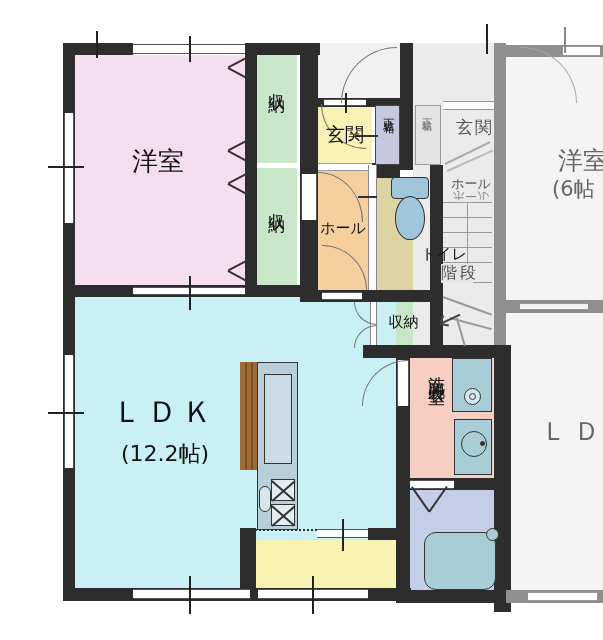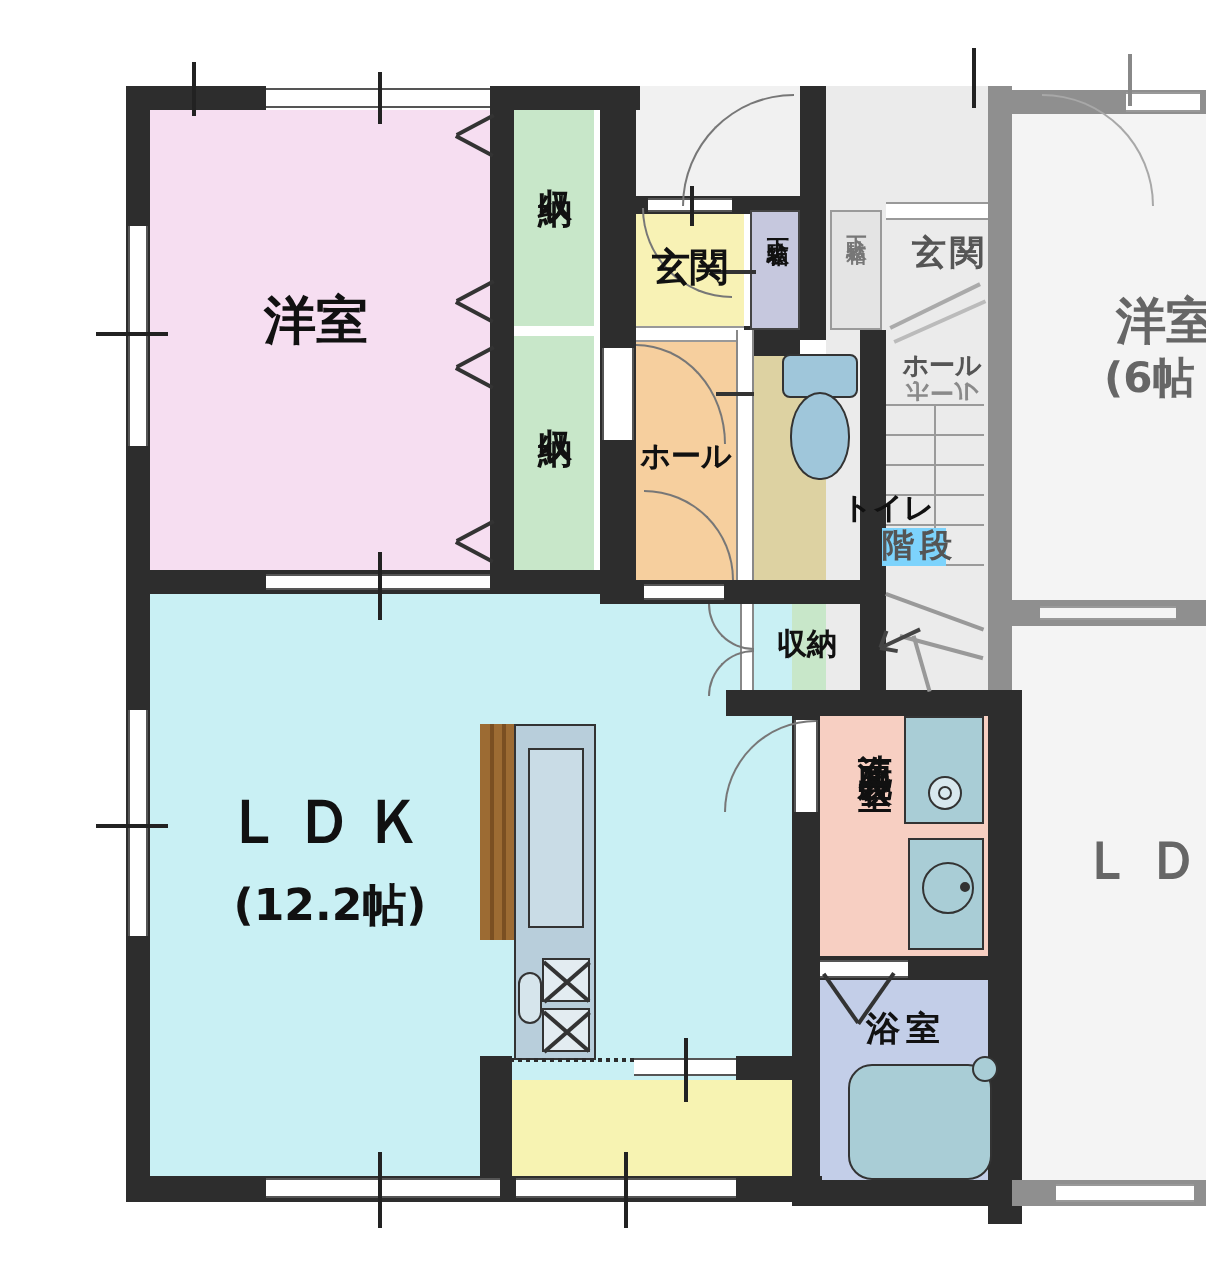--- a/index.html
+++ b/index.html
@@ -14,21 +14,21 @@
   .gray-l{border-color:#999;}
   .part{position:absolute;background:#fff;border-left:1px solid #888;border-right:1px solid #888;}   
   .arc{position:absolute;border:0 solid #777;}
   .arc.tl{border-top:1.6px solid #777;border-left:1.6px solid #777;border-top-left-radius:100% 100%;}
   .arc.tr{border-top:1.6px solid #777;border-right:1.6px solid #777;border-top-right-radius:100% 100%;}
   .arc.bl{border-bottom:1.6px solid #777;border-left:1.6px solid #777;border-bottom-left-radius:100% 100%;}
   .arc.gr{border-color:#a8a8a8;}
   .ln{position:absolute;height:1.6px;background:#333;transform-origin:0 50%;}
   .tk{position:absolute;background:#222;}
   .tread{position:absolute;background:#9a9a9a;}
-  .lbl{position:absolute;font-weight:bold;color:#111;text-align:center;line-height:1.18;white-space:nowrap;}
+  .lbl{position:absolute;font-weight:normal;color:#111;text-align:center;line-height:1.18;white-space:nowrap;}
   .v{writing-mode:vertical-rl;text-orientation:upright;}
   .fx{position:absolute;border:1.4px solid #333;background:#a9cdd6;}
   .circ{position:absolute;border:1.4px solid #333;border-radius:50%;background:transparent;}
   .dotted{position:absolute;border-top:2px dotted #2d2d2d;background:transparent;}
 </style>
 </head>
 <body>
 
 <div class="plan">
 
@@ -174,26 +174,25 @@
 
   <div class="lbl" style="left:98px;top:146px;width:120px;font-size:26px;">洋室</div>
   <div class="lbl v" style="left:267px;top:80px;font-size:17px;letter-spacing:3px;">収納</div>
   <div class="lbl v" style="left:267px;top:200px;font-size:17px;letter-spacing:3px;">収納</div>
   <div class="lbl" style="left:318px;top:123px;width:54px;font-size:19px;">玄関</div>
   <div class="lbl v" style="left:381px;top:110px;font-size:11px;letter-spacing:2px;">下駄箱</div>
   <div class="lbl" style="left:318px;top:220px;width:50px;font-size:15px;">ホール</div>
   <div class="lbl" style="left:377px;top:246px;width:50px;font-size:15px;padding-left:44px;">トイレ</div>
   <div class="lbl" style="left:377px;top:314px;width:53px;font-size:15px;">収納</div>
   <div class="lbl v" style="left:427px;top:363px;font-size:17px;letter-spacing:3px;">洗面脱衣室</div>
-  <div class="lbl" style="left:410px;top:505px;width:86px;font-size:17px;letter-spacing:3px;">浴室</div>
   <div class="lbl" style="left:85px;top:394px;width:160px;font-size:30px;letter-spacing:5px;">ＬＤＫ</div>
   <div class="lbl" style="left:75px;top:441px;width:180px;font-size:22px;">(12.2帖)</div>
 
   <div class="lbl" style="left:447px;top:117px;width:56px;font-size:17px;letter-spacing:2px;color:#555;">玄関</div>
   <div class="lbl v" style="left:421px;top:110px;font-size:10px;letter-spacing:2px;color:#777;">下駄箱</div>
   <div class="lbl" style="left:446px;top:176px;width:50px;font-size:13px;color:#555;">ホール</div>
   <div class="lbl" style="left:446px;top:189px;width:50px;font-size:12px;color:#8a8a8a;transform:scale(1,-1);">ホール</div>
-  <div class="lbl" style="left:441px;top:264px;width:32px;font-size:16px;letter-spacing:3px;color:#555;background:#7dd3fc;">階段</div>
+  <div class="lbl" style="left:441px;top:264px;width:32px;font-size:16px;letter-spacing:3px;color:#555;background:#e5e5e5;">階段</div>
   <div class="lbl" style="left:558px;top:146px;font-size:25px;color:#666;text-align:left;">洋室</div>
   <div class="lbl" style="left:552px;top:177px;font-size:21px;color:#666;text-align:left;">(6帖</div>
   <div class="lbl" style="left:541px;top:416px;font-size:26px;letter-spacing:7px;color:#666;text-align:left;">ＬＤ</div>
 
 </div>
 
 </body></html>

